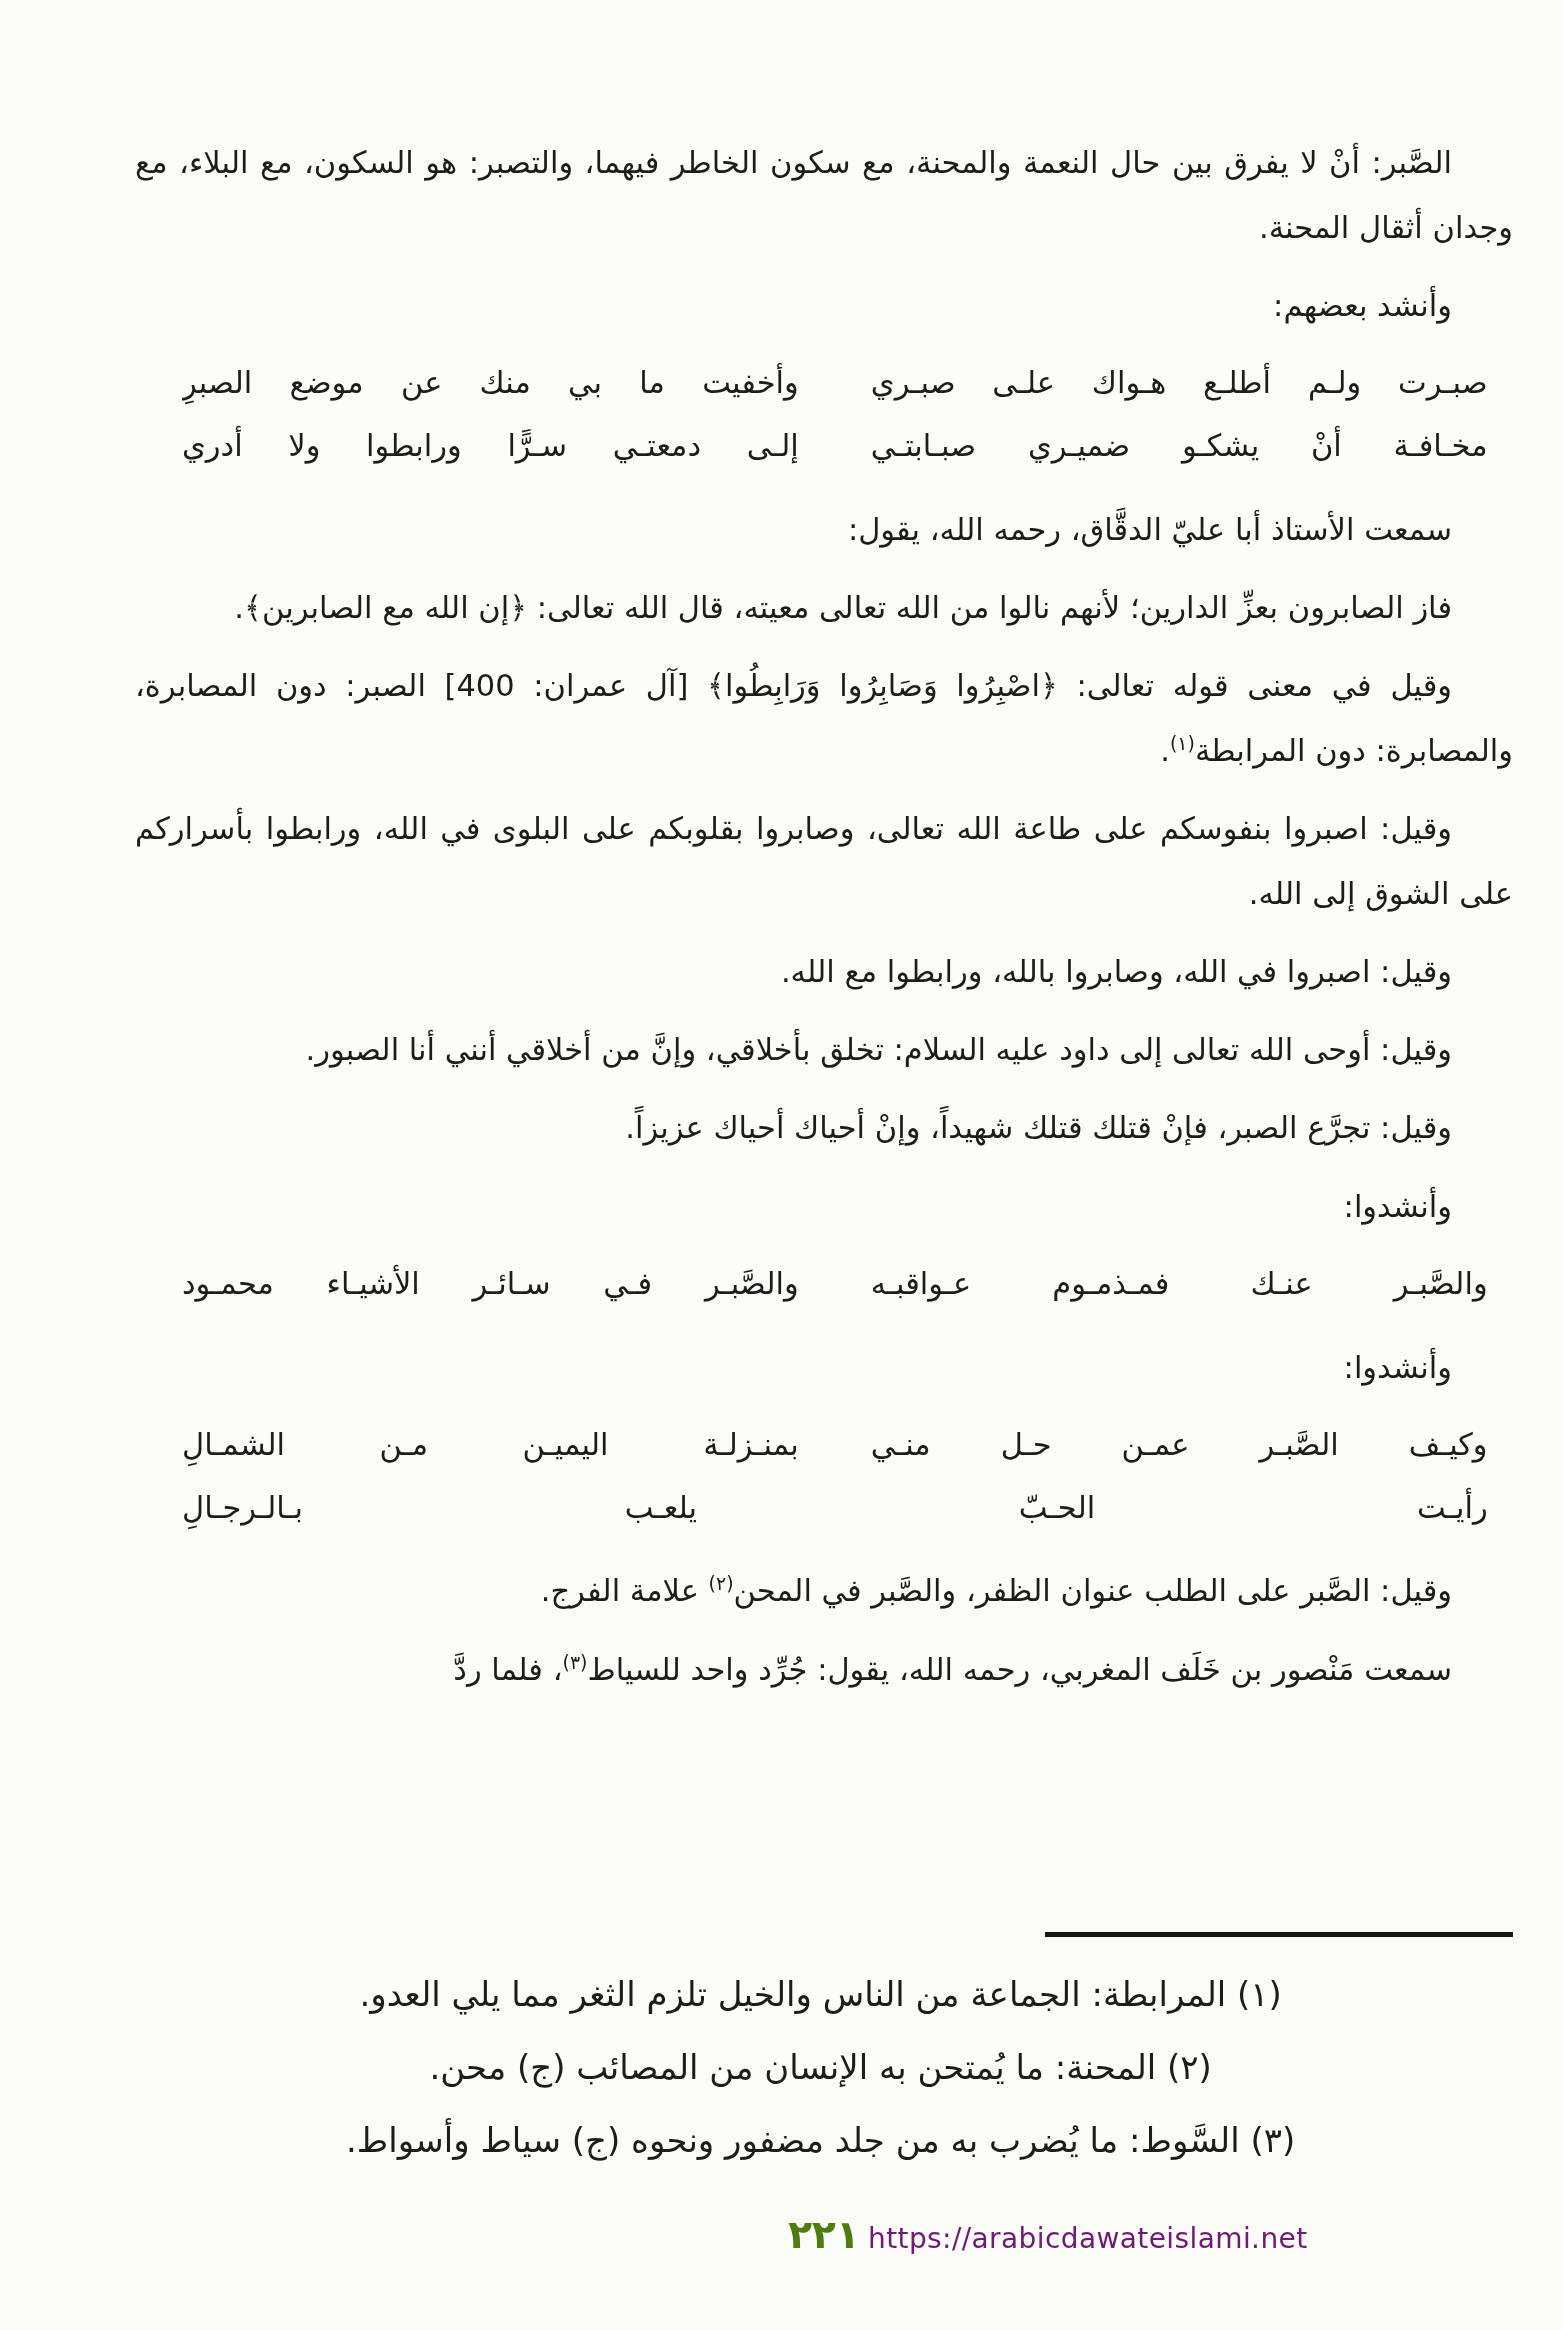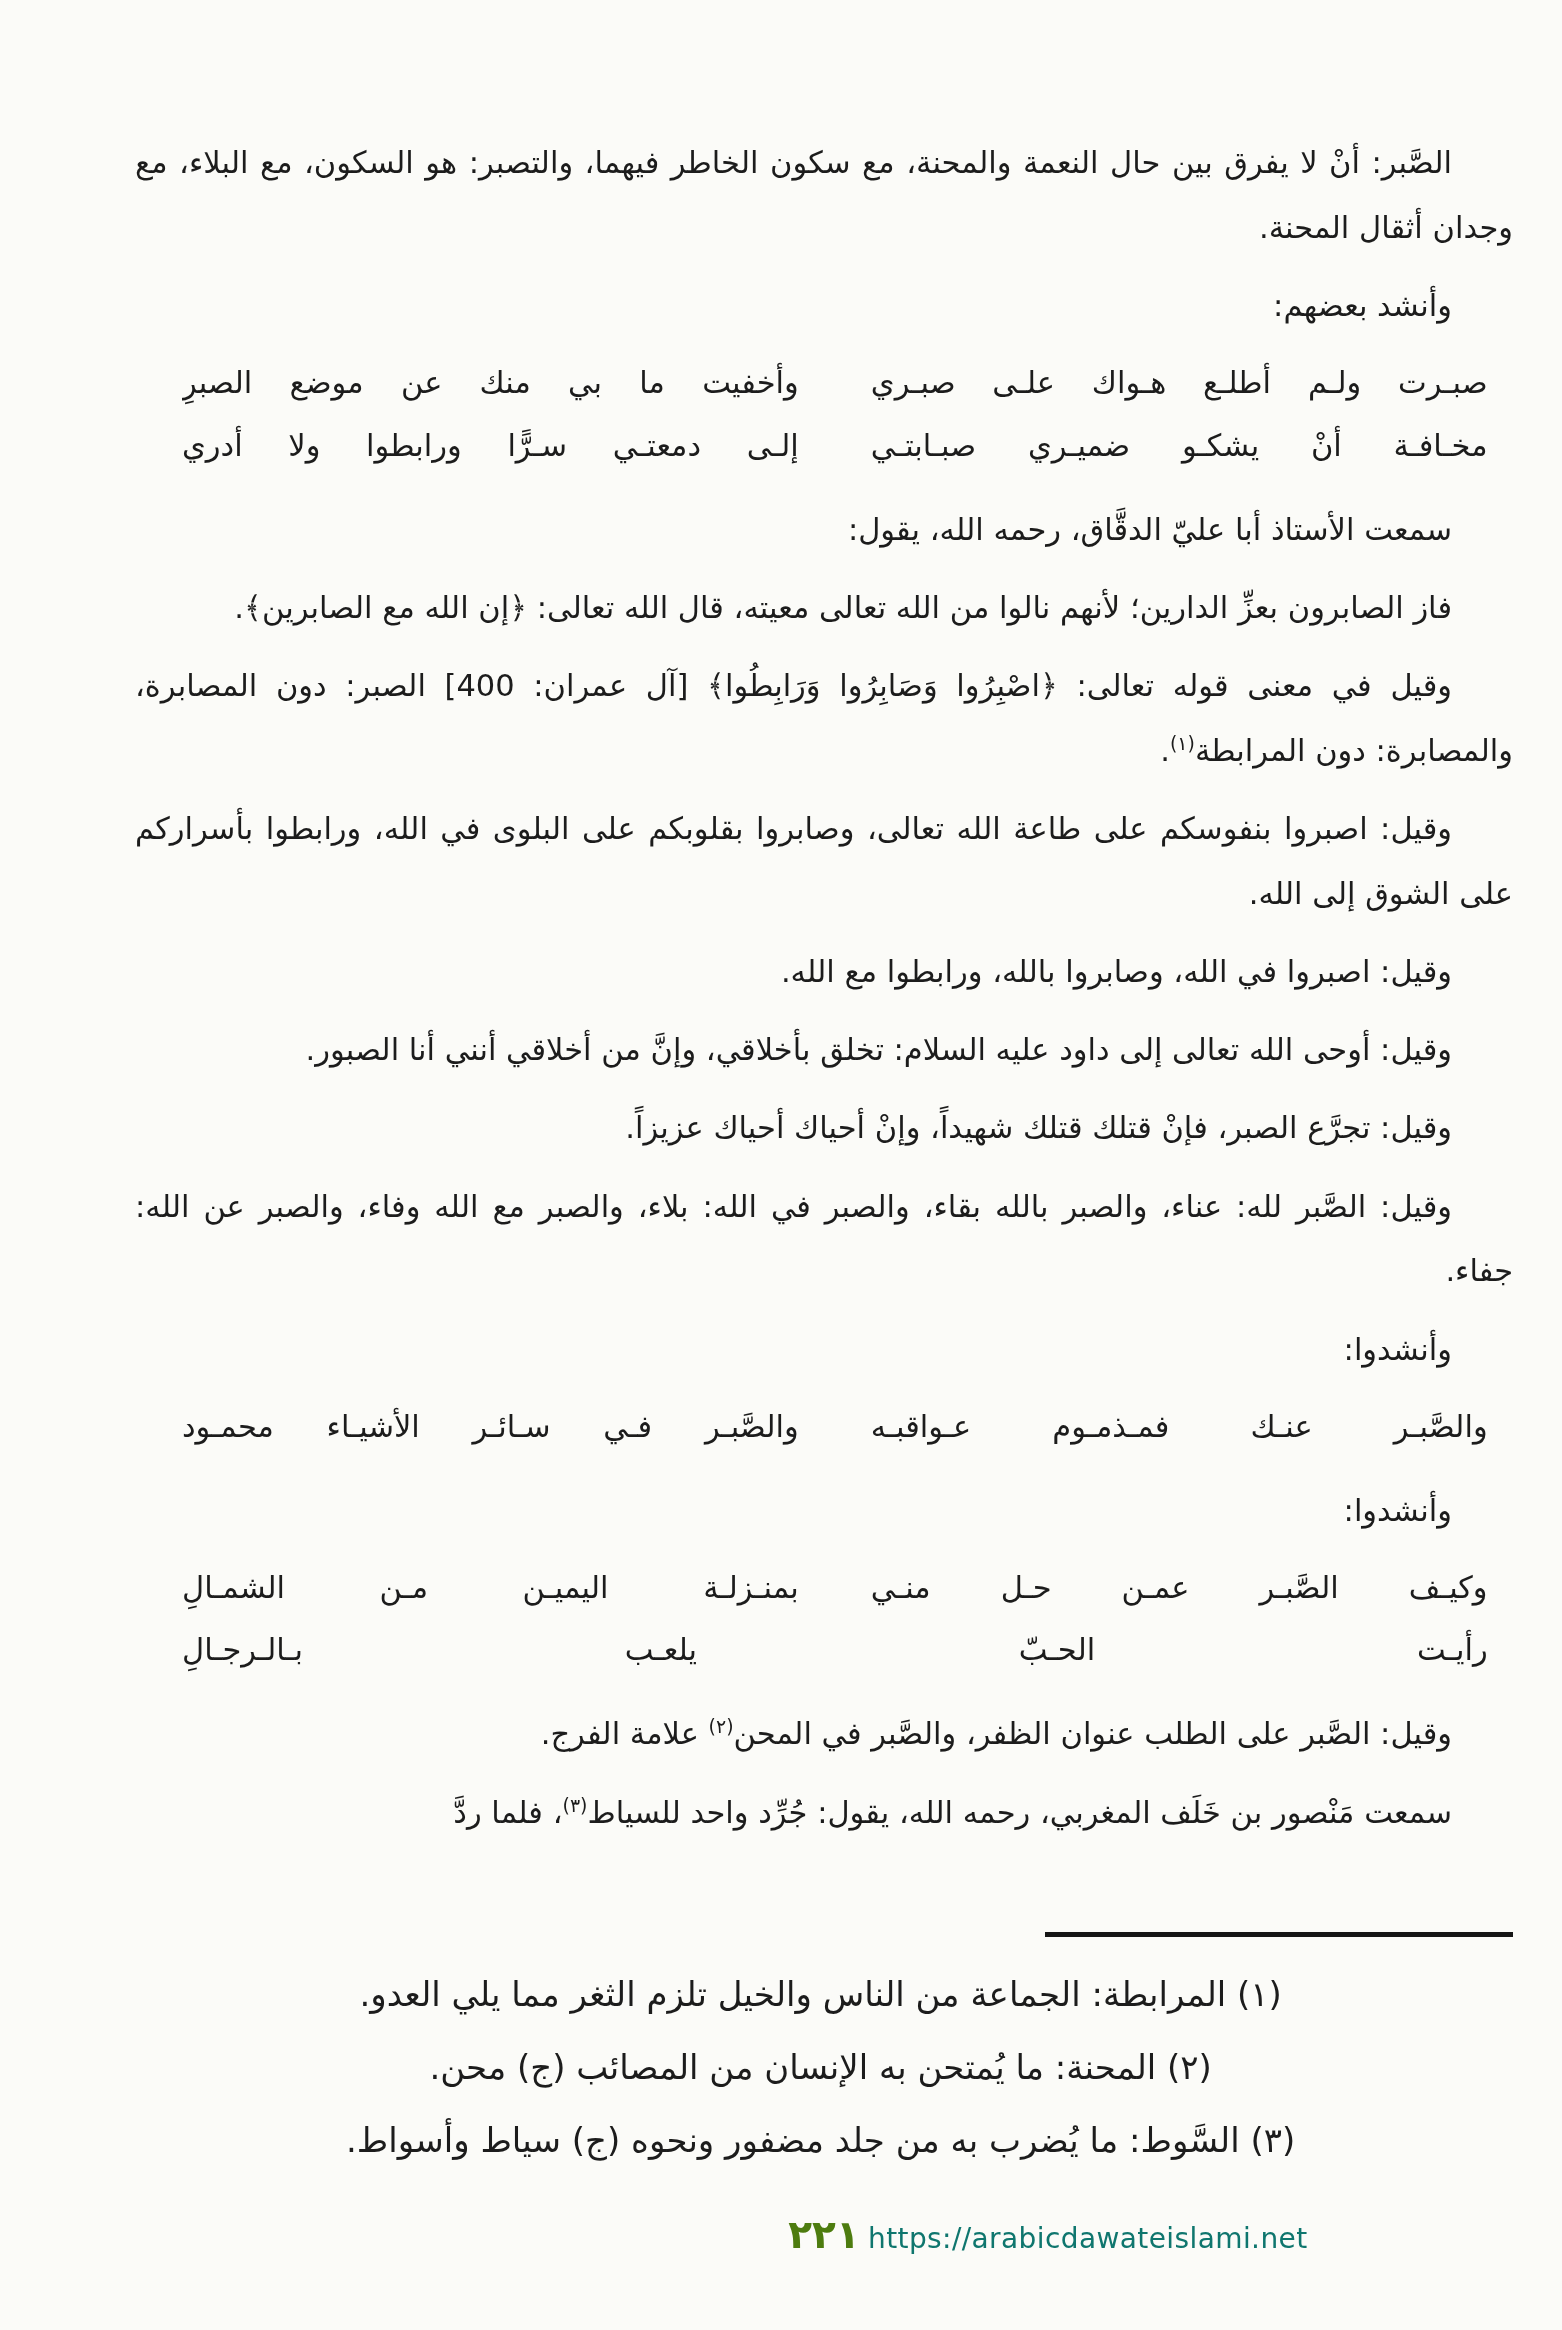--- a/index.html
+++ b/index.html
@@ -73,21 +73,21 @@
     font-size: 39px;
     font-weight: bold;
     color: #4d7c0f;
   }
   .watermark {
     position: absolute;
     left: calc(50% + 44px);
     top: 10.2px;
     direction: ltr;
     font-size: 28px;
-    color: #0f766e;
+    color: #701a75;
     letter-spacing: 0.4px;
   }
 </style>
 </head>
 <body>
 
 <div class="page">
 
   <div class="body-text">
 
@@ -113,21 +113,20 @@
     <p class="para"><span>وقيل في معنى قوله تعالى: ﴿اصْبِرُوا وَصَابِرُوا وَرَابِطُوا﴾ [آل عمران: 400] الصبر: دون المصابرة، والمصابرة: دون المرابطة</span><sup>(١)</sup><span>.</span></p>
 
     <p class="para">وقيل: اصبروا بنفوسكم على طاعة الله تعالى، وصابروا بقلوبكم على البلوى في الله، ورابطوا بأسراركم على الشوق إلى الله.</p>
 
     <p class="para">وقيل: اصبروا في الله، وصابروا بالله، ورابطوا مع الله.</p>
 
     <p class="para">وقيل: أوحى الله تعالى إلى داود عليه السلام: تخلق بأخلاقي، وإنَّ من أخلاقي أنني أنا الصبور.</p>
 
     <p class="para">وقيل: تجرَّع الصبر، فإنْ قتلك قتلك شهيداً، وإنْ أحياك أحياك عزيزاً.</p>
 
-    <p class="para">وقيل: الصَّبر لله: عناء، والصبر بالله بقاء، والصبر في الله: بلاء، والصبر مع الله وفاء، والصبر عن الله: جفاء.</p>
 
     <p class="para">وأنشدوا:</p>
 
     <div class="verse">
       <div class="verse-line">
         <span class="hemi">والصَّبـر عنـك فمـذمـوم عـواقبـه</span>
         <span class="hemi">والصَّبـر فـي سـائـر الأشيـاء محمـود</span>
       </div>
     </div>
 

